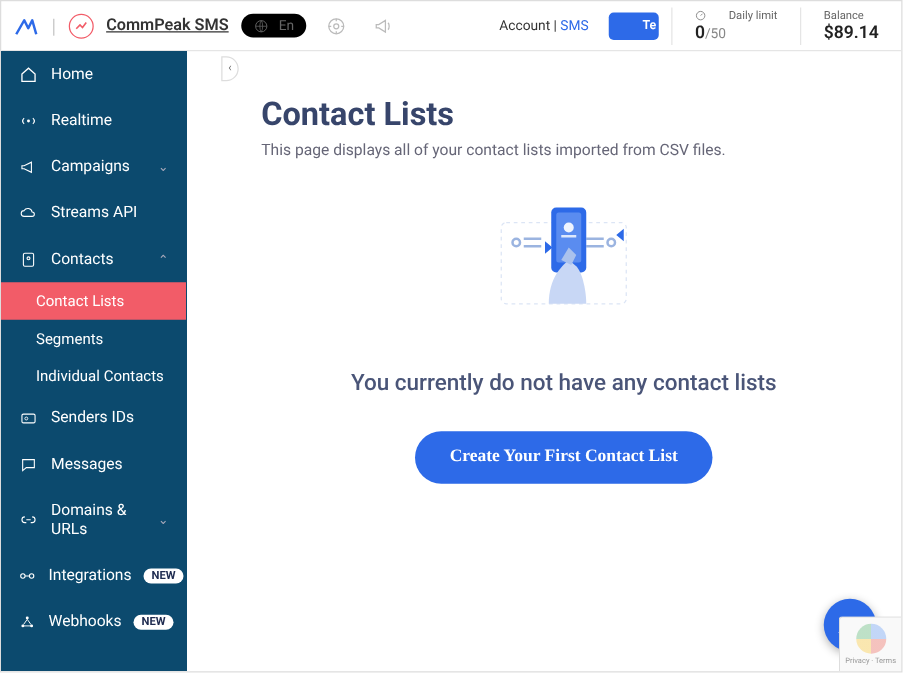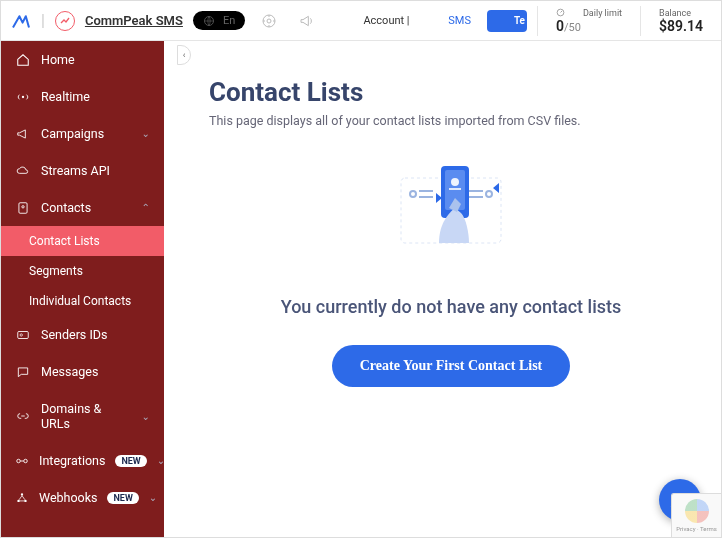--- a/index.html
+++ b/index.html
@@ -8,30 +8,30 @@
 
 .header { height: 40px; border-bottom: 1px solid #e5e5e5; display: flex; align-items: center; padding: 0 10px; gap: 10px; }
 .logo { color: #2d6ae8; font-size: 18px; font-weight: bold; }
 .brand-sep { color: #ccc; }
 .brand-icon-wrap { width: 20px; height: 20px; border: 1.5px solid #f25c68; border-radius: 50%; display: flex; align-items: center; justify-content: center; }
 .brand { font-size: 13px; font-weight: 600; color: #333; text-decoration: underline; }
 .lang-pill { background: #000000; border-radius: 14px; padding: 3px 10px; display: flex; align-items: center; gap: 8px; font-size: 11px; color: #666; cursor: pointer; }
 .header-icon { color: #bbb; font-size: 14px; padding: 0 6px; cursor: pointer; }
 .spacer { flex: 1; }
 .account-link { font-size: 11px; color: #333; }
-.account-link a { color: #2d6ae8; text-decoration: none; margin-left: 36px; }
+.account-link a { color: #2d6ae8; text-decoration: none; }
 .avatar { width: 40px; height: 22px; background: #2d6ae8; color: #fff; font-size: 10px; font-weight: 600; border-radius: 4px; display: flex; align-items: center; justify-content: center; margin-left: 6px; padding-left: 25px; }
 .header-sep { width: 1px; height: 30px; background: #e5e5e5; }
 .metric { text-align: left; padding: 0 8px; }
 .metric-label { font-size: 9px; color: #666; display: flex; align-items: center; gap: 18px; }
 .metric-val { font-size: 14px; font-weight: 600; color: #222; }
 .metric-val .sub { font-size: 11px; color: #888; font-weight: 400; }
 
 
-.sidebar { position: absolute; top: 40px; left: 0; bottom: 0; width: 163px; background: #7f1d1d; color: #fff; overflow-y: auto; font-size: 12.5px; }
+.sidebar { position: absolute; top: 40px; left: 0; bottom: 0; width: 148px; background: #0c4a6e; color: #fff; overflow-y: auto; font-size: 12.5px; }
 .nav-item { display: flex; align-items: center; gap: 10px; padding: 11px 14px; cursor: pointer; }
 .nav-icon { width: 16px; display: flex; justify-content: center; }
 .nav-label { flex: 1; }
 .nav-caret { font-size: 10px; color: #aab; }
 .sub-item { padding: 8px 14px 8px 28px; cursor: pointer; font-size: 12px; }
 .sub-item.active { background: #f25c68; }
 .badge { background: #fff; color: #1e2b50; font-size: 9px; font-weight: 700; border-radius: 8px; padding: 1px 6px; margin-left: 0; }
 .collapse-btn { position: absolute; top: 44px; left: 176px; width: 14px; height: 20px; background: #fff; border: 1px solid #ddd; border-radius: 0 10px 10px 0; display: flex; align-items: center; justify-content: center; font-size: 9px; cursor: pointer; z-index: 5; color: #666; }
 
 

